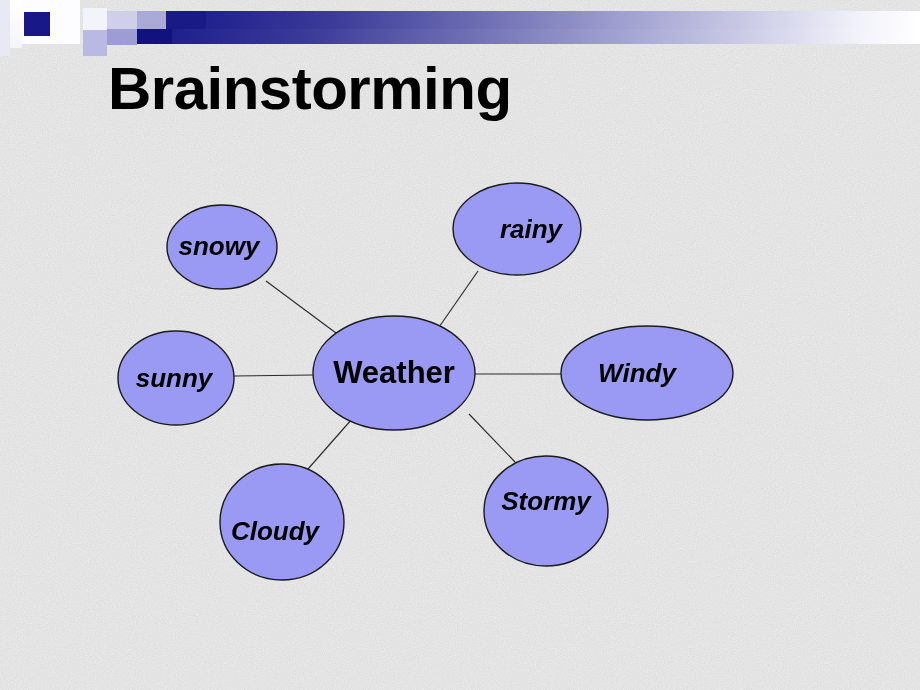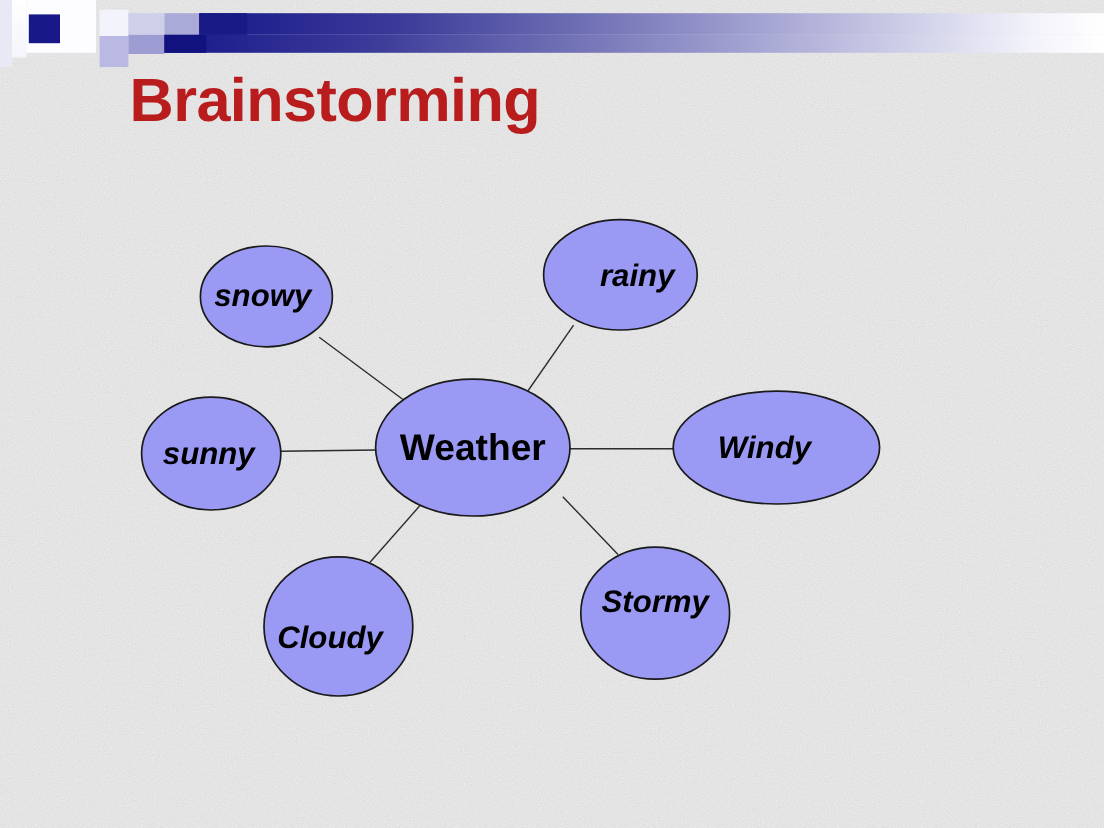--- a/index.html
+++ b/index.html
@@ -36,23 +36,23 @@
     left: 0; top: 0;
     width: 920px;
     height: 56px;
   }
 
   
   #title {
     position: absolute;
     left: 108px;
     top: 57px;
-    font-size: 51px;
+    font-size: 60px;
     font-weight: bold;
-    color: #b91c1c;
+    color: #000000;
     letter-spacing: -0.5px;
     line-height: 1.05;
     white-space: nowrap;
   }
 
   
   #diagram {
     position: absolute;
     left: 0; top: 0;
     width: 920px; height: 690px;

